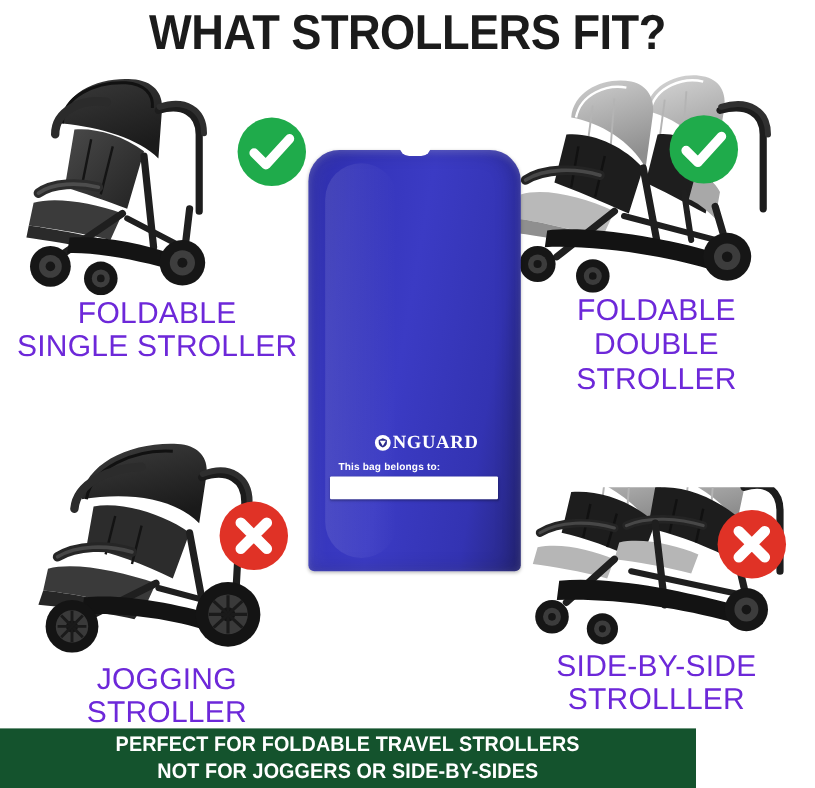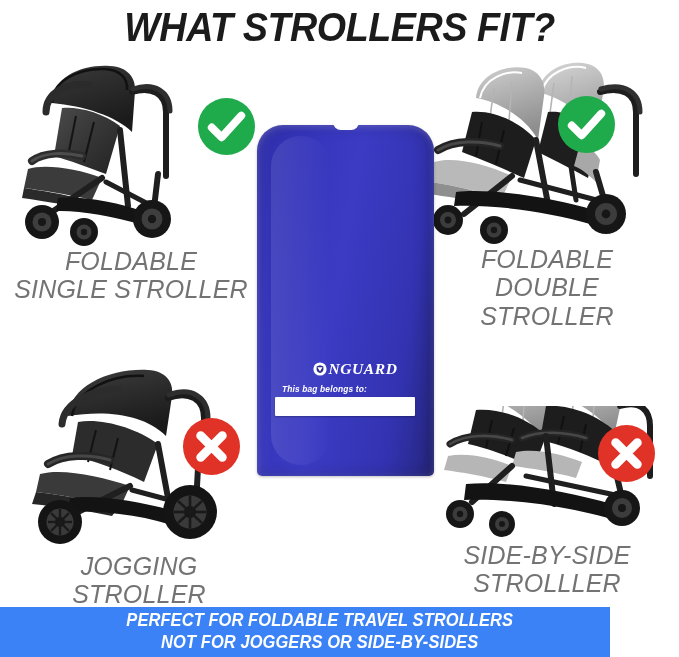--- a/index.html
+++ b/index.html
@@ -8,21 +8,20 @@
     width:679px;height:657px;
     background:#ffffff;
     font-family:"Liberation Sans","DejaVu Sans",sans-serif;
     overflow:hidden;
     position:relative;
   }
   .infographic{
     position:relative;
     width:679px;height:657px;
     background:#ffffff;
-    font-style:italic;
   }
 
   
   .title{
     position:absolute;
     top:4px;left:0;width:679px;
     text-align:center;
     font-size:41px;
     font-weight:bold;
     letter-spacing:-0.5px;
@@ -38,21 +37,21 @@
   .cell-bl{left:26px; top:358px; width:238px;height:186px;}
   .cell-br{left:436px;top:406px; width:236px;height:140px;}
 
   .art{position:absolute;inset:0;}
   .art svg{width:100%;height:100%;display:block;}
 
   
   .label{
     position:absolute;
     text-align:center;
-    color:#737373;
+    color:#6d28d9;
     font-size:25px;
     line-height:1.13;
     font-weight:400;
     letter-spacing:0.2px;
     white-space:pre-line;
   }
   .label-tl{left:0px;  top:247px; width:262px;}
   .label-tr{left:418px;top:245px; width:258px;}
   .label-bl{left:10px; top:552px; width:258px;}
   .label-br{left:418px;top:541px; width:258px;}
@@ -138,26 +137,25 @@
     background:#ffffff;
     border-radius:1px;
     box-shadow:0 1px 2px rgba(0,0,0,0.28);
   }
 
   
   .banner{
     position:absolute;
     left:0;bottom:0;
     width:580px;height:50px;
-    background:#3b82f6;
+    background:#14532d;
     display:flex;
     flex-direction:column;
     align-items:center;
     justify-content:center;
-    padding-left:30px;
   }
   .banner-line{
     color:#ffffff;
     font-size:17.5px;
     font-weight:bold;
     line-height:1.24;
     letter-spacing:0.1px;
     transform:scaleX(0.94);
     white-space:nowrap;
   }

